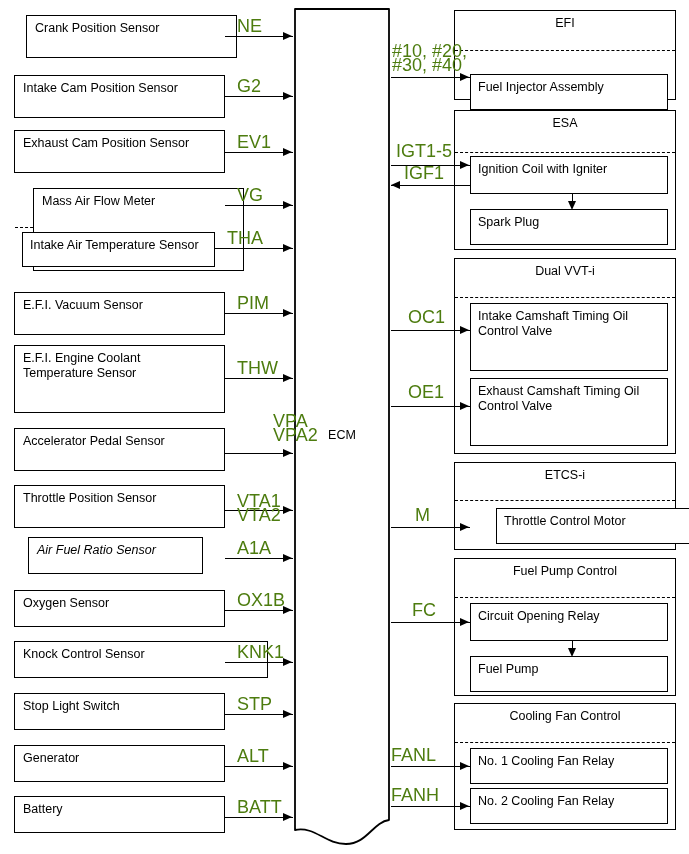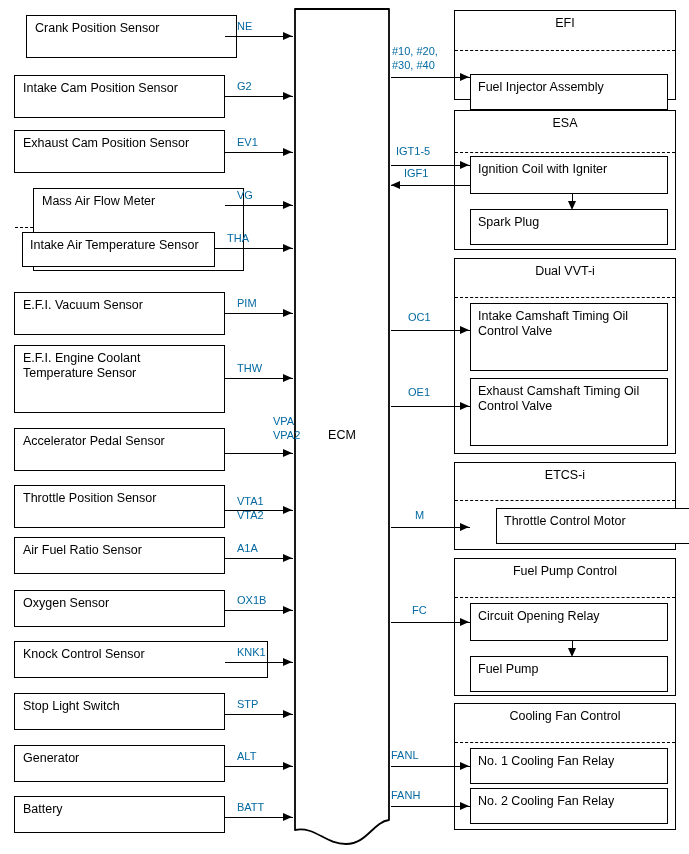--- a/index.html
+++ b/index.html
@@ -45,23 +45,23 @@
     left: 7px;
     top: 5px;
   }
   .dash {
     position: absolute;
     border-top: 1.4px dashed #000;
     height: 0;
   }
   .sig {
     position: absolute;
-    font-size: 11px;
+    font-size: 18px;
     line-height: 14px;
-    color: #0369a1;
+    color: #4d7c0f;
     white-space: pre-line;
   }
   .wire {
     position: absolute;
     background: #000;
     height: 1.3px;
   }
   .vwire {
     position: absolute;
     background: #000;
@@ -168,21 +168,21 @@
       <div class="arrow-r" style="left: 283px; top: 449px;"></div>
       <div class="sig" style="left: 237px; top: 414px; margin-left: 36px;">VPA
 VPA2</div>
       <div class="box" style="left: 14px; top: 485px; width: 211px; height: 43px;">
         <div class="box-label sensor-label">Throttle Position Sensor</div>
       </div>
       <div class="wire" style="left: 225px; top: 510px; width: 68px;"></div>
       <div class="arrow-r" style="left: 283px; top: 506px;"></div>
       <div class="sig" style="left: 237px; top: 494px;">VTA1
 VTA2</div>
-      <div class="box" style="left: 14px; top: 537px; width: 211px; height: 37px;">
+      <div class="box" style="left: 28px; top: 537px; width: 175px; height: 37px; font-style: italic;">
         <div class="box-label sensor-label">Air Fuel Ratio Sensor</div>
       </div>
       <div class="wire" style="left: 225px; top: 558px; width: 68px;"></div>
       <div class="arrow-r" style="left: 283px; top: 554px;"></div>
       <div class="sig" style="left: 237px; top: 541px;">A1A</div>
       <div class="box" style="left: 14px; top: 590px; width: 211px; height: 37px;">
         <div class="box-label sensor-label">Oxygen Sensor</div>
       </div>
       <div class="wire" style="left: 225px; top: 610px; width: 68px;"></div>
       <div class="arrow-r" style="left: 283px; top: 606px;"></div>

